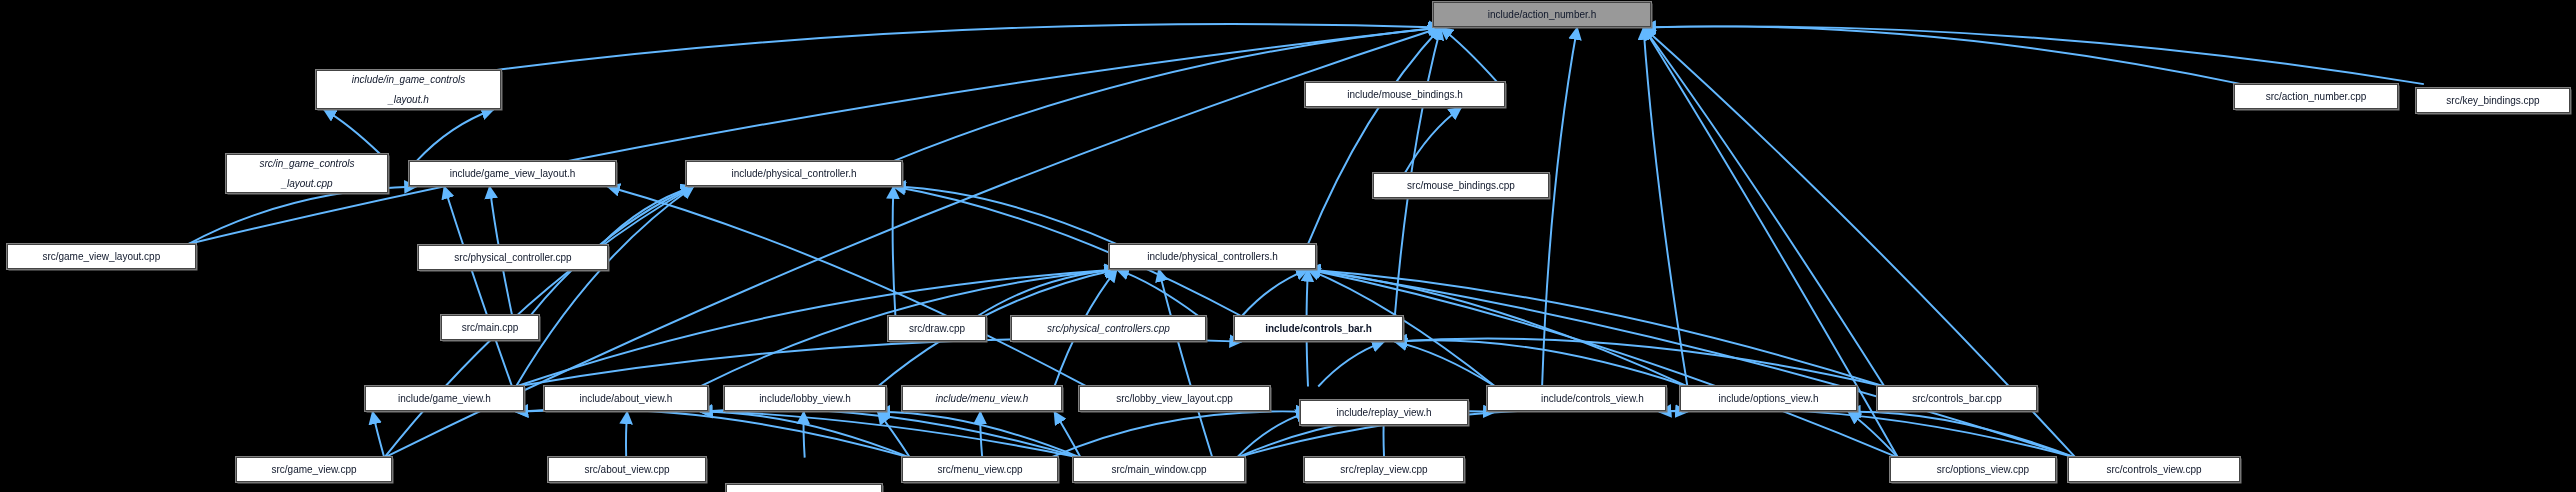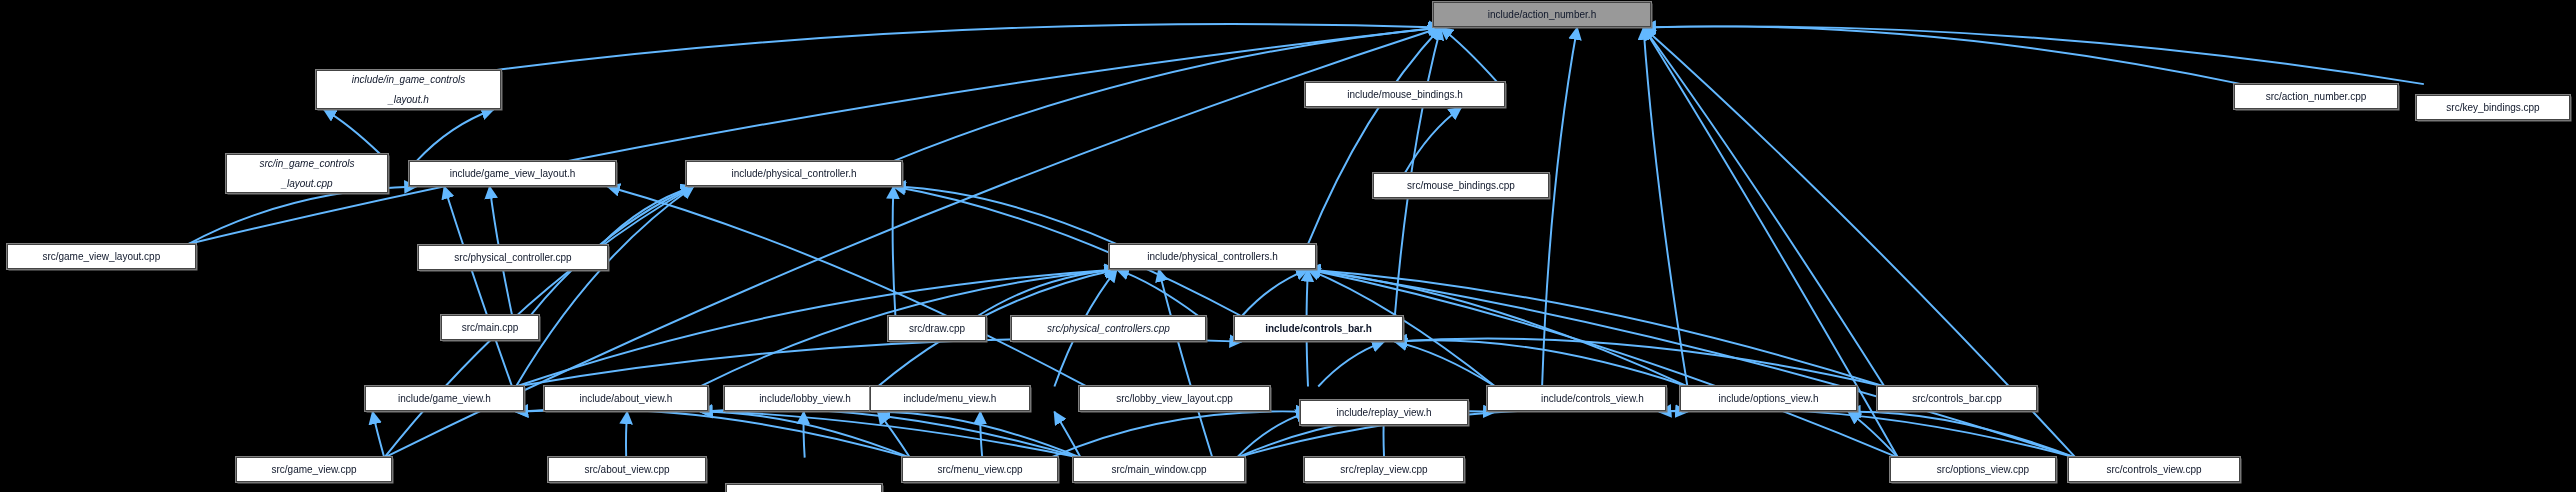--- a/index.html
+++ b/index.html
@@ -91,37 +91,37 @@
         <path d="M 1268 469 Q 1481.5 407 1730 422" marker-end="url(#arrow)"></path>
         <path d="M 2128 469 Q 1999.84 419.848 1895 422" marker-end="url(#arrow)"></path>
       </g>
   </svg>
   <div id="nodes">
       <div class="node root" style="left: 1433px; top: 2px; width: 218px; height: 25px;">include/action_number.h</div>
       <div class="node twoline" style="left: 316px; top: 70px; width: 185px; height: 39px;">include/in_game_controls
 _layout.h</div>
       <div class="node" style="left: 1305px; top: 82px; width: 200px; height: 25px;">include/mouse_bindings.h</div>
       <div class="node" style="left: 2234px; top: 84px; width: 164px; height: 25px;">src/action_number.cpp</div>
-      <div class="node" style="left: 2416px; top: 95px; width: 154px; height: 25px; text-align: center;">src/key_bindings.cpp</div>
+      <div class="node" style="left: 2416px; top: 88px; width: 154px; height: 25px; text-align: center;">src/key_bindings.cpp</div>
       <div class="node twoline" style="left: 226px; top: 154px; width: 162px; height: 39px;">src/in_game_controls
 _layout.cpp</div>
       <div class="node" style="left: 409px; top: 161px; width: 207px; height: 25px; text-align: center;">include/game_view_layout.h</div>
       <div class="node" style="left: 686px; top: 161px; width: 216px; height: 25px;">include/physical_controller.h</div>
       <div class="node" style="left: 1373px; top: 173px; width: 176px; height: 25px;">src/mouse_bindings.cpp</div>
       <div class="node" style="left: 6.8px; top: 244px; width: 189px; height: 25px;">src/game_view_layout.cpp</div>
       <div class="node" style="left: 418px; top: 245px; width: 190px; height: 25px;">src/physical_controller.cpp</div>
       <div class="node" style="left: 1109px; top: 244px; width: 207px; height: 25px;">include/physical_controllers.h</div>
       <div class="node" style="left: 441px; top: 315px; width: 98px; height: 25px;">src/main.cpp</div>
       <div class="node" style="left: 888px; top: 316px; width: 98px; height: 25px;">src/draw.cpp</div>
       <div class="node" style="left: 1011px; top: 316px; width: 195px; height: 25px; font-style: italic;">src/physical_controllers.cpp</div>
       <div class="node" style="left: 1234px; top: 316px; width: 169px; height: 25px; font-weight: bold;">include/controls_bar.h</div>
       <div class="node" style="left: 365px; top: 386px; width: 159px; height: 25px;">include/game_view.h</div>
       <div class="node" style="left: 544px; top: 386px; width: 164px; height: 25px;">include/about_view.h</div>
       <div class="node" style="left: 724px; top: 386px; width: 162px; height: 25px;">include/lobby_view.h</div>
-      <div class="node" style="left: 870px; top: 386px; width: 160px; height: 25px;">include/menu_view.h</div>
+      <div class="node" style="left: 902px; top: 386px; width: 160px; height: 25px; font-style: italic;">include/menu_view.h</div>
       <div class="node" style="left: 1079px; top: 386px; width: 191px; height: 25px;">src/lobby_view_layout.cpp</div>
       <div class="node" style="left: 1300px; top: 400px; width: 168px; height: 25px;">include/replay_view.h</div>
       <div class="node" style="left: 1487px; top: 386px; width: 179px; height: 25px; padding-left: 32px;">include/controls_view.h</div>
       <div class="node" style="left: 1680px; top: 386px; width: 177px; height: 25px;">include/options_view.h</div>
       <div class="node" style="left: 1877px; top: 386px; width: 160px; height: 25px;">src/controls_bar.cpp</div>
       <div class="node" style="left: 236px; top: 457px; width: 156px; height: 25px;">src/game_view.cpp</div>
       <div class="node" style="left: 548px; top: 457px; width: 158px; height: 25px;">src/about_view.cpp</div>
       <div class="node" style="left: 726px; top: 484px; width: 156px; height: 25px;">src/lobby_view.cpp</div>
       <div class="node" style="left: 902px; top: 457px; width: 156px; height: 25px;">src/menu_view.cpp</div>
       <div class="node" style="left: 1073px; top: 457px; width: 172px; height: 25px;">src/main_window.cpp</div>

